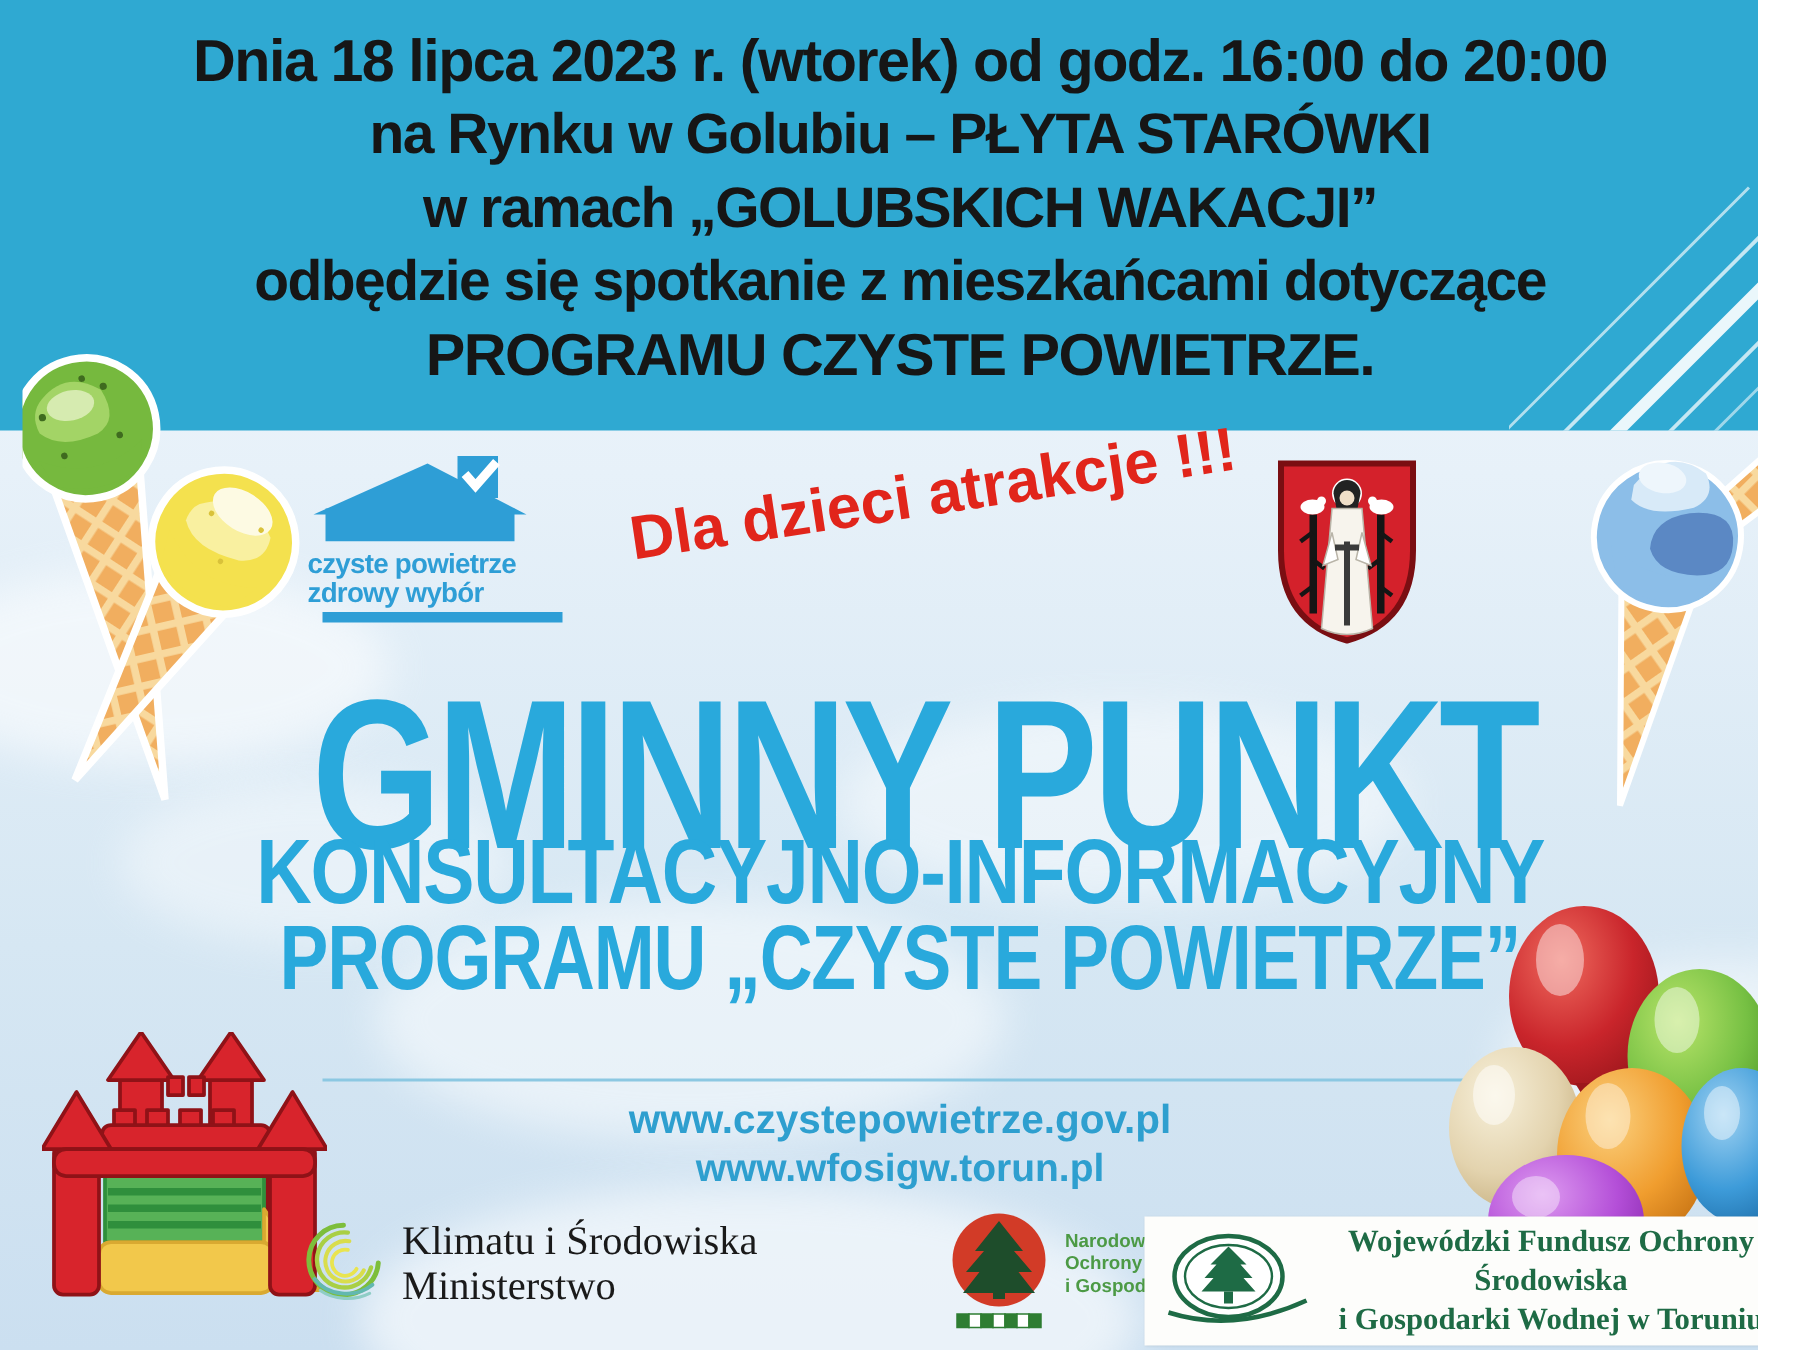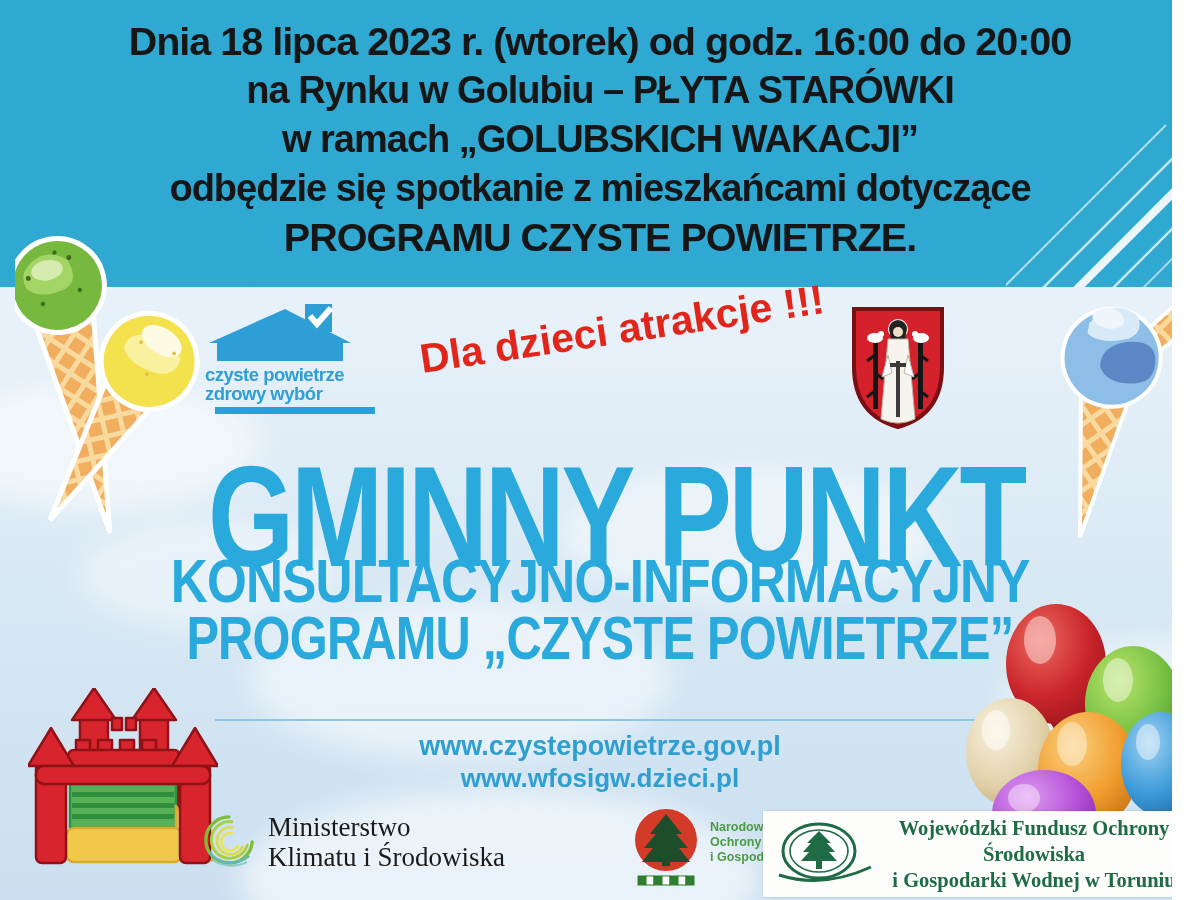--- a/index.html
+++ b/index.html
@@ -164,21 +164,21 @@
     <rect x="48" y="58" width="4" height="56" fill="#3a3a3a"></rect>
     <rect x="42" y="60" width="16" height="4" fill="#3a3a3a"></rect>
   </svg>
 
   <div class="abs title-line t1"><span>GMINNY PUNKT</span></div>
   <div class="abs title-line t2"><span>KONSULTACYJNO-INFORMACYJNY</span></div>
   <div class="abs title-line t3"><span>PROGRAMU „CZYSTE POWIETRZE”</span></div>
 
   <div class="abs divider"></div>
   <div class="abs url u1">www.czystepowietrze.gov.pl</div>
-  <div class="abs url u2">www.wfosigw.dzieci.pl</div>
+  <div class="abs url u2">www.wfosigw.torun.pl</div>
 
   <svg class="abs z5" style="left:28px;top:688px" width="190" height="185" viewBox="0 0 190 185">
     <g stroke="#8f1217" stroke-width="2.5" stroke-linejoin="round">
       <rect x="52" y="28" width="28" height="58" rx="4" fill="#d8242c"></rect>
       <polygon points="44,32 88,32 66,0" fill="#d8242c"></polygon>
       <rect x="112" y="28" width="28" height="58" rx="4" fill="#d8242c"></rect>
       <polygon points="104,32 148,32 126,0" fill="#d8242c"></polygon>
       <rect x="84" y="30" width="10" height="12" fill="#d8242c"></rect>
       <rect x="98" y="30" width="10" height="12" fill="#d8242c"></rect>
       <rect x="48" y="52" width="14" height="11" fill="#d8242c"></rect>
@@ -262,22 +262,22 @@
       <g fill="none" stroke-linecap="round">
         <path d="M30,7 A24,24 0 1 0 54,33" stroke="#7dbe3b" stroke-width="3.4"></path>
         <path d="M33,12 A19,19 0 1 0 49,36" stroke="#a9cf44" stroke-width="3"></path>
         <path d="M34,18 A14,14 0 1 0 44,38" stroke="#d9dd4c" stroke-width="2.8"></path>
         <path d="M33,24 A9,9 0 1 0 39,37" stroke="#e9e44f" stroke-width="2.6"></path>
         <path d="M10,44 A26,22 0 0 0 50,48" stroke="#62b8b0" stroke-width="2.6"></path>
         <path d="M14,52 A26,18 0 0 0 48,54" stroke="#8fcdc6" stroke-width="2.2"></path>
       </g>
     </svg>
     <div class="mtxt">
+      <div>Klimatu i Środowiska</div>
       <div>Ministerstwo</div>
-      <div>Klimatu i Środowiska</div>
     </div>
   </div>
 
   <div class="abs nfos">
     <svg width="72" height="86" viewBox="0 0 72 86">
       <circle cx="36" cy="34" r="31" fill="#d23b27"></circle>
       <polygon points="36,8 52,28 46,28 58,42 49,42 60,56 12,56 23,42 14,42 26,28 20,28" fill="#1e4d2b"></polygon>
       <rect x="32" y="50" width="8" height="10" fill="#1e4d2b"></rect>
       <g stroke="#2e7d32" stroke-width="1">
         <rect x="8" y="70" width="8" height="9" fill="#2e7d32"></rect>

